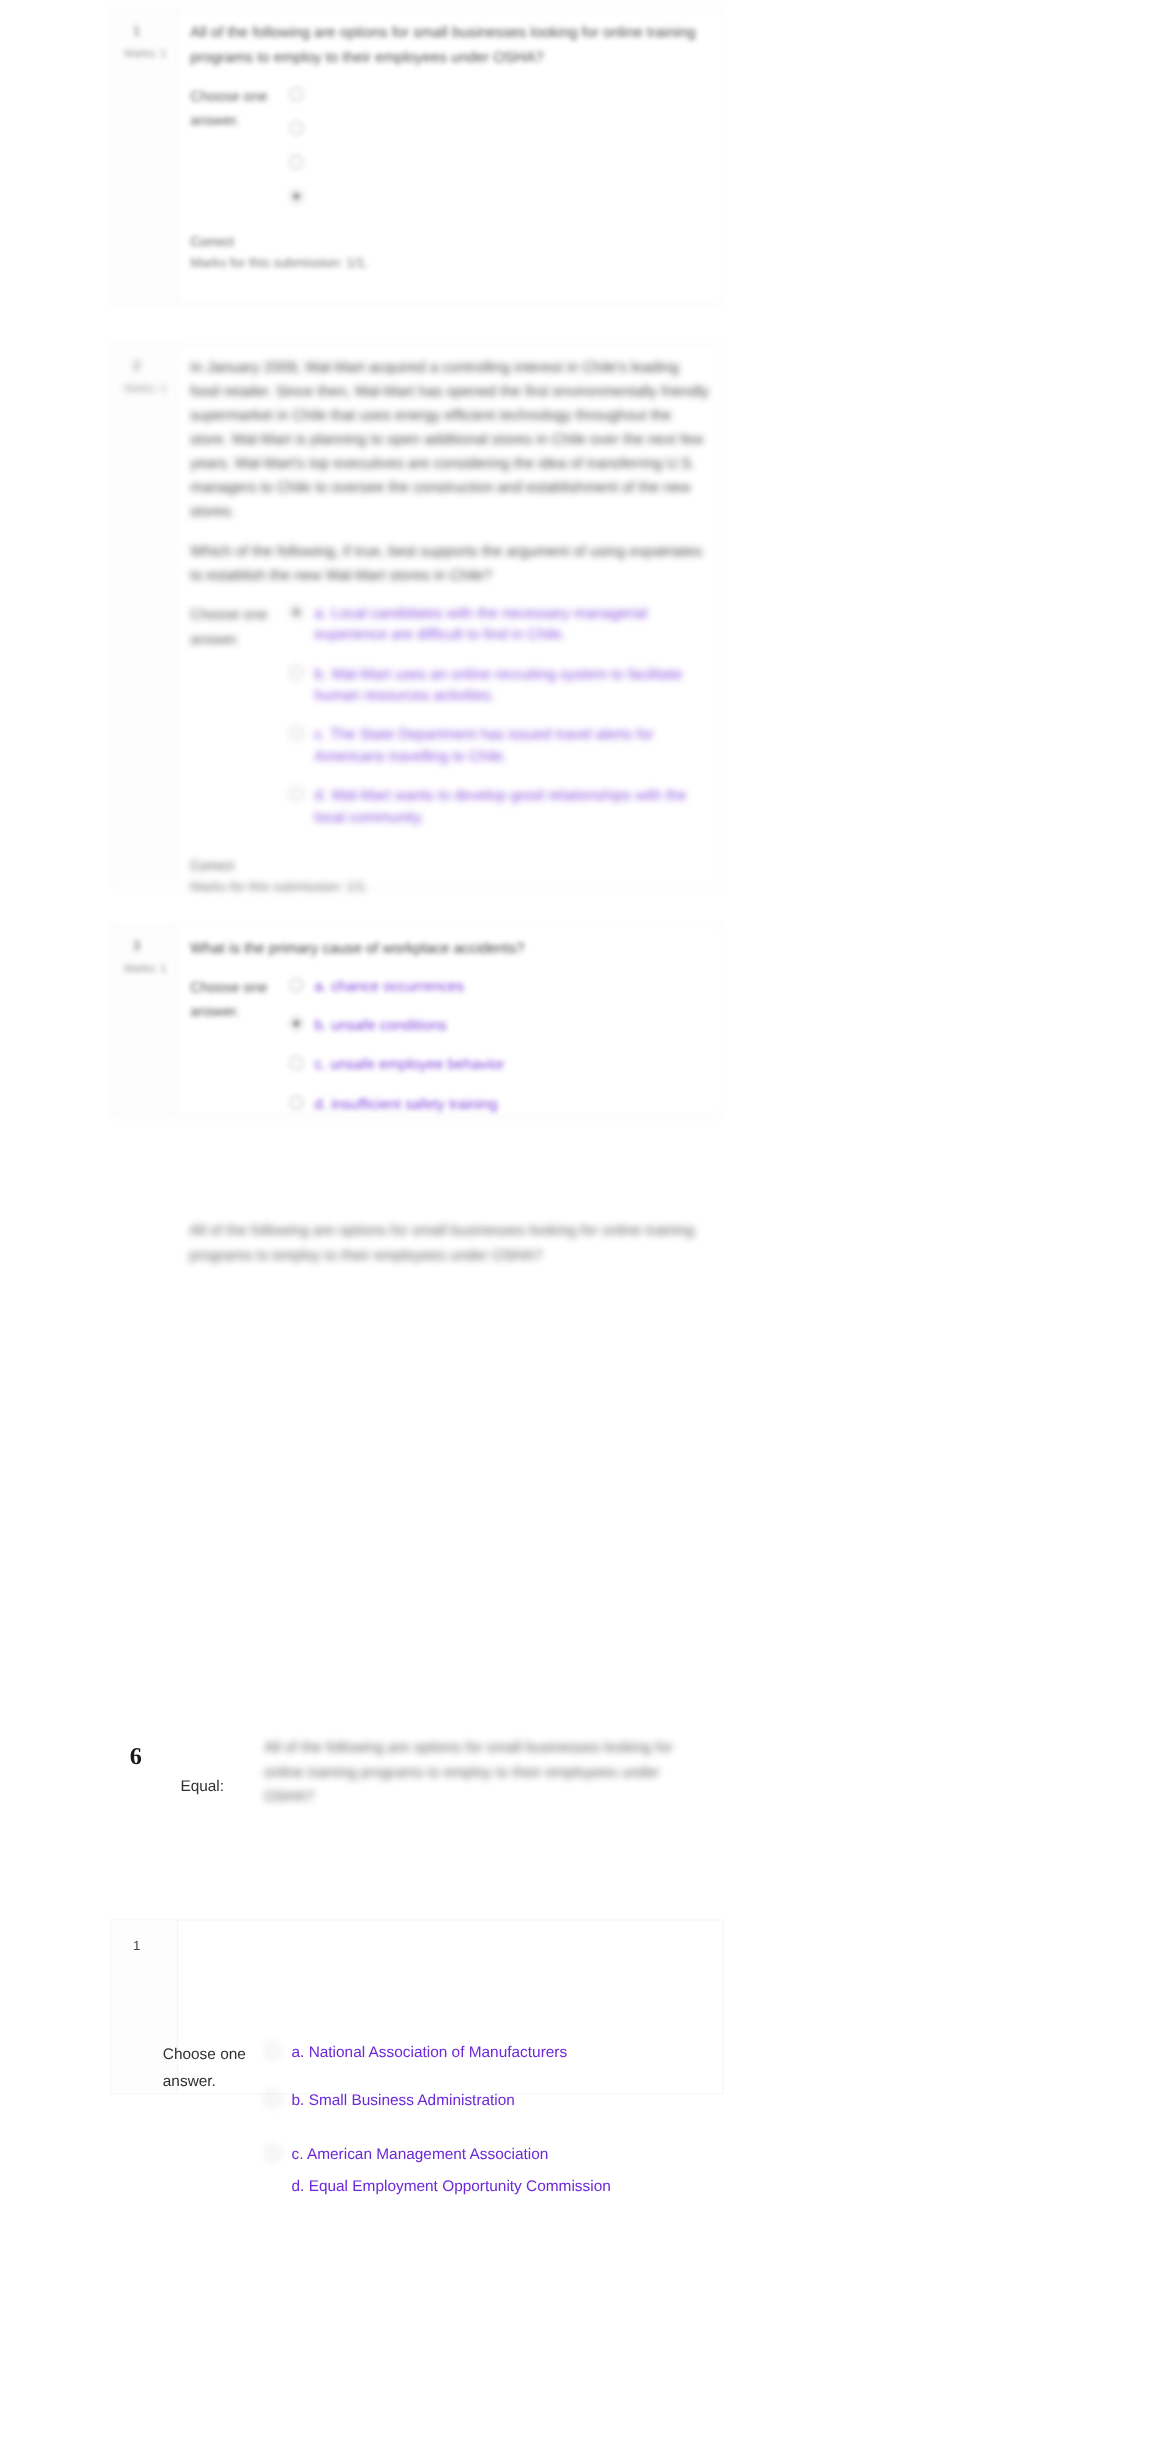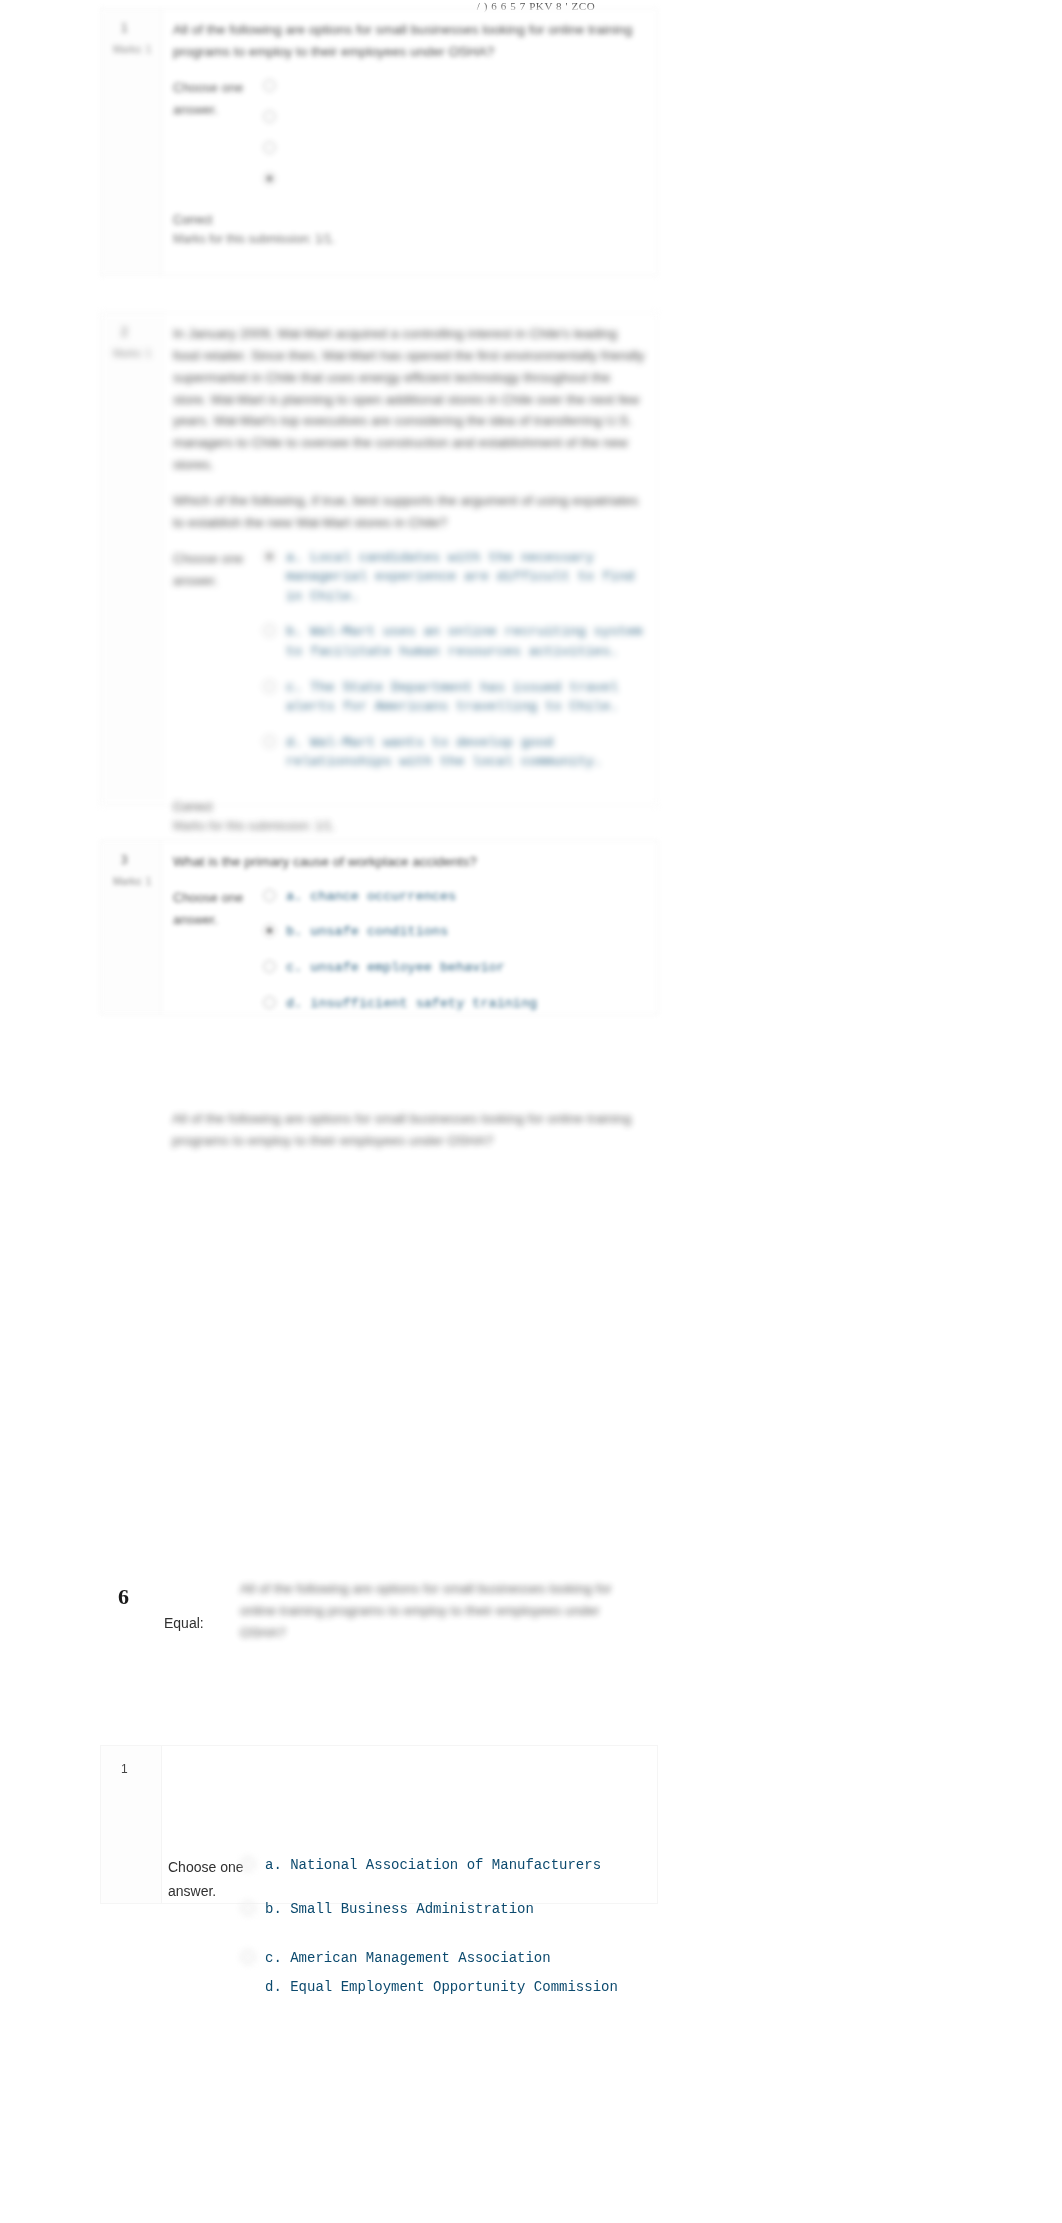--- a/index.html
+++ b/index.html
@@ -48,21 +48,21 @@
 
   .chooserow{display:flex; align-items:flex-start; gap:18px;}
   .choose{
     width:72px; flex:0 0 72px;
     font-size:13px; line-height:1.72; color:#333;
   }
   .opts{flex:1 1 auto;}
   .opt{
     display:flex; align-items:flex-start; gap:10px;
     margin-bottom:16px;
-    font-size:13.5px; line-height:1.45; color:#0c4a6e;font-family:Liberation Mono, monospace;
+    font-size:13.5px; line-height:1.45; color:#6d28d9;
   }
   .radio{
     flex:0 0 13px; width:13px; height:13px; margin-top:2px;
     border:1px solid #bdbdbd; border-radius:50%;
     background:#fafafa; box-sizing:border-box; position:relative;
   }
   .radio.checked{background:#fafafa;}
   .radio.checked::after{
     content:""; position:absolute; left:3px; top:3px;
     width:5px; height:5px; border-radius:50%; background:#444;
@@ -112,23 +112,20 @@
   .marks-label{
     position:absolute; left:164px; top:1615px;
     font-size:14px; color:#303030;
   }
 </style>
 </head>
 <body>
 
 <div class="page">
 
-  <div class="strip top-strip">
-    <span class="inner seg">/ ) 6    6       5    7 PKV 8 ' ZCO</span>
-  </div>
 
   <div class="card b1" style="top:8px; height:268px;">
     <div class="side"></div>
     <div class="qnum">1</div>
     <div class="qmarks">Marks: 1</div>
 
     <div class="qbody">
       <p class="qtext">All of the following are options for small businesses looking for online training programs to employ to their employees under OSHA?</p>
 
       <div class="chooserow">
@@ -248,21 +245,21 @@
 
   <div class="card sharp" style="top:1745px; height:159px; border:1px solid #f5f5f5;">
     <div class="side"></div>
     <div class="qnum" style="left:20px; top:16px;">1</div>
 
     <div class="qbody" style="left:72px; top:14px;">
       <p class="qtext b4" style="height:14px; margin-bottom:42px;"></p>
     </div>
   </div>
 
-  <div style="position:absolute; left:168px; top:1855px; width:80px; font-size:14px; line-height:1.72; color:#303030;">
+  <div style="position:absolute; left:148px; top:1855px; width:80px; font-size:14px; line-height:1.72; color:#303030;">
     <div>Choose one answer.</div>
   </div>
 
   <div style="position:absolute; left:241px; top:1855px; width:420px;">
     <div class="opt" style="margin-bottom:24px; font-size:14px;">
       <span class="radio b4" style="flex:0 0 14px; width:14px; height:14px;"></span>
       <span class="optlabel"><span>a.</span> <span>National Association of Manufacturers</span></span>
     </div>
     <div class="opt" style="margin-bottom:28px; font-size:14px;">
       <span class="radio b4" style="flex:0 0 14px; width:14px; height:14px;"></span>

